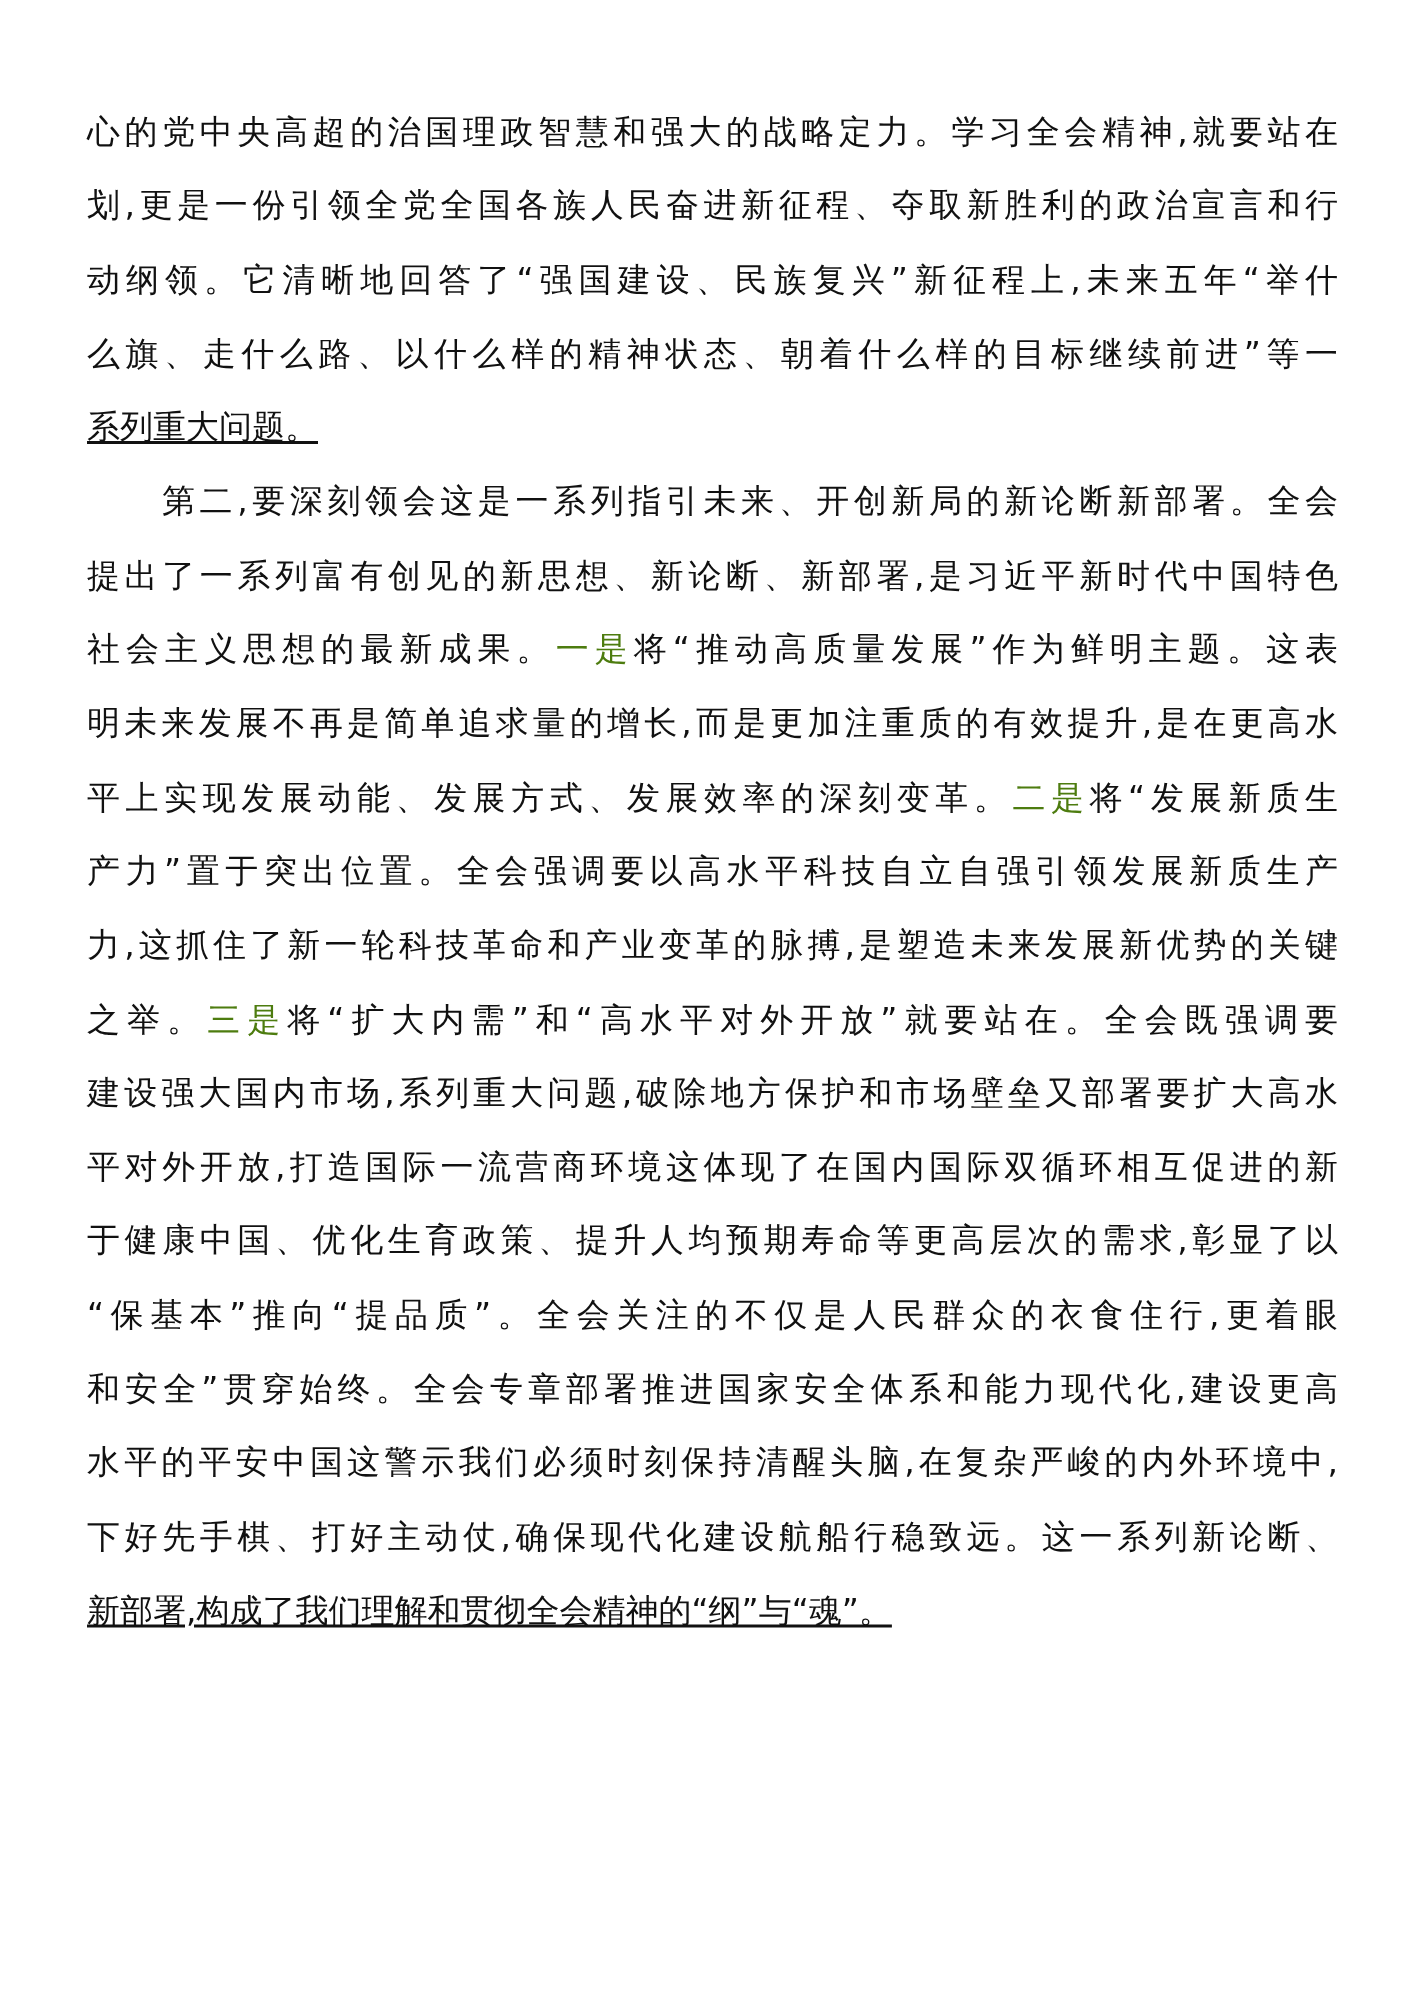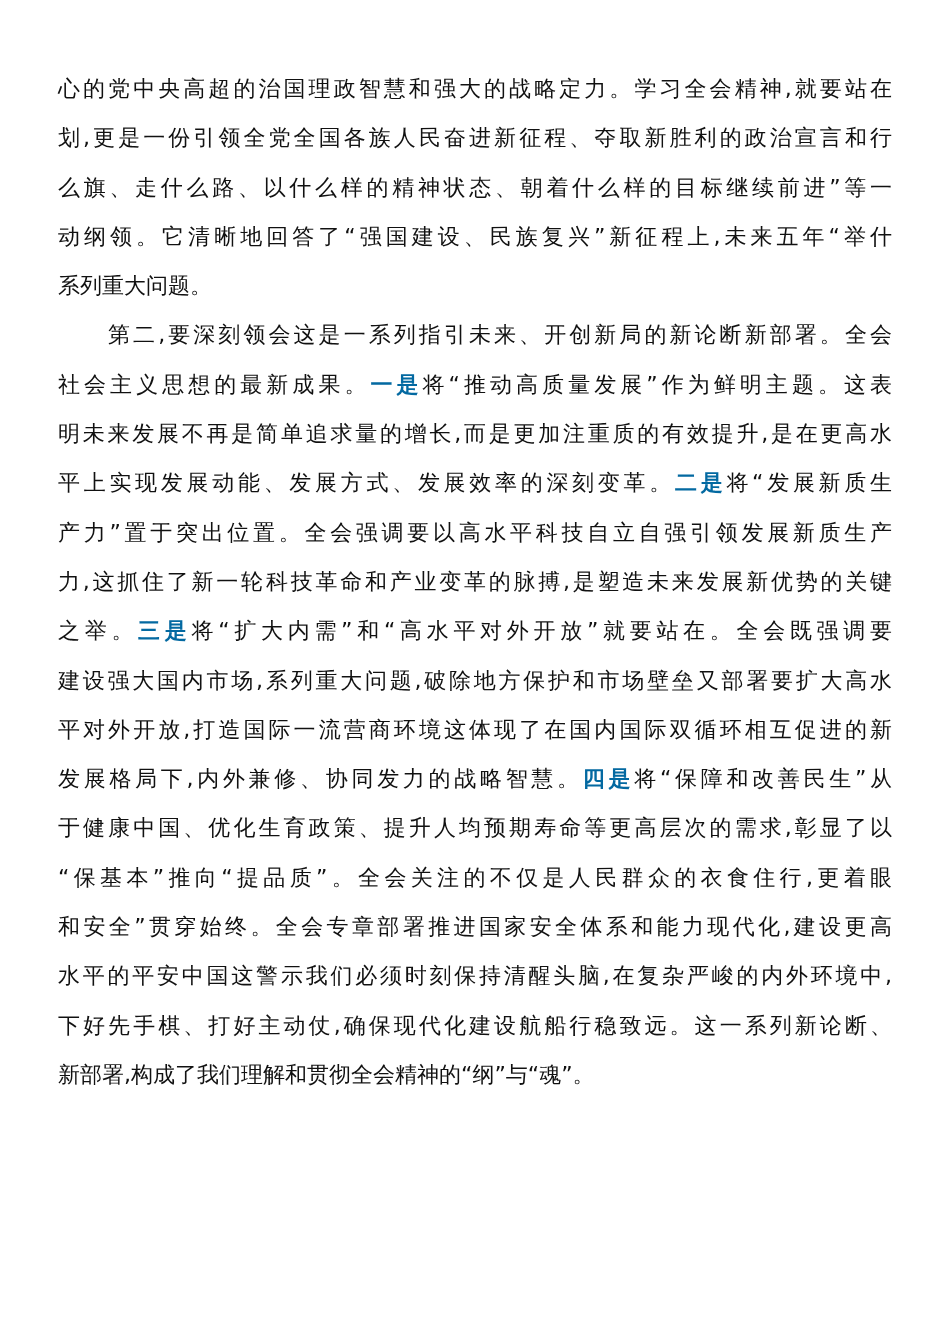--- a/index.html
+++ b/index.html
@@ -5,46 +5,46 @@
   html, body { margin: 0; padding: 0; background: #ffffff; }
   body { width: 950px; height: 1344px; position: relative; overflow: hidden; }
   .page { position: absolute; left: 58px; top: 66px; width: 834px; }
   .line {
     height: 49.3px; line-height: 46px;
     font-family: "DejaVu Sans", sans-serif;
     font-size: 22px; color: #111111;
     white-space: nowrap; overflow: visible;
     text-align: justify; text-align-last: justify;
   }
-  .line.last { text-align-last: left; }
+  .line.last { text-align-last: left; text-decoration: underline; }
   .indent { padding-left: 50px; }
-  b { font-weight: bold; color: #0369a1; }
+  b { font-weight: normal; color: #4d7c0f; }
 </style>
 </head>
 <body>
 
 <div class="page">
   <div class="paragraph">
     <div class="line"><span>心的党中央高超的治国理政智慧和强大的战略定力。学习全会精神,就要站在</span></div>
     <div class="line"><span>划,更是一份引领全党全国各族人民奋进新征程、夺取新胜利的政治宣言和行</span></div>
+    <div class="line"><span>动纲领。它清晰地回答了“强国建设、民族复兴”新征程上,未来五年“举什</span></div>
     <div class="line"><span>么旗、走什么路、以什么样的精神状态、朝着什么样的目标继续前进”等一</span></div>
-    <div class="line"><span>动纲领。它清晰地回答了“强国建设、民族复兴”新征程上,未来五年“举什</span></div>
     <div class="line last"><span>系列重大问题。</span></div>
   </div>
   <div class="paragraph">
     <div class="line indent"><span>第二,要深刻领会这是一系列指引未来、开创新局的新论断新部署。全会</span></div>
+    <div class="line"><span>提出了一系列富有创见的新思想、新论断、新部署,是习近平新时代中国特色</span></div>
     <div class="line"><span>社会主义思想的最新成果。</span><b>一是</b><span>将“推动高质量发展”作为鲜明主题。这表</span></div>
     <div class="line"><span>明未来发展不再是简单追求量的增长,而是更加注重质的有效提升,是在更高水</span></div>
     <div class="line"><span>平上实现发展动能、发展方式、发展效率的深刻变革。</span><b>二是</b><span>将“发展新质生</span></div>
     <div class="line"><span>产力”置于突出位置。全会强调要以高水平科技自立自强引领发展新质生产</span></div>
     <div class="line"><span>力,这抓住了新一轮科技革命和产业变革的脉搏,是塑造未来发展新优势的关键</span></div>
     <div class="line"><span>之举。</span><b>三是</b><span>将“扩大内需”和“高水平对外开放”就要站在。全会既强调要</span></div>
     <div class="line"><span>建设强大国内市场,系列重大问题,破除地方保护和市场壁垒又部署要扩大高水</span></div>
     <div class="line"><span>平对外开放,打造国际一流营商环境这体现了在国内国际双循环相互促进的新</span></div>
-    <div class="line"><span>发展格局下,内外兼修、协同发力的战略智慧。</span><b>四是</b><span>将“保障和改善民生”从</span></div>
     <div class="line"><span>于健康中国、优化生育政策、提升人均预期寿命等更高层次的需求,彰显了以</span></div>
     <div class="line"><span>“保基本”推向“提品质”。全会关注的不仅是人民群众的衣食住行,更着眼</span></div>
     <div class="line"><span>和安全”贯穿始终。全会专章部署推进国家安全体系和能力现代化,建设更高</span></div>
     <div class="line"><span>水平的平安中国这警示我们必须时刻保持清醒头脑,在复杂严峻的内外环境中,</span></div>
     <div class="line"><span>下好先手棋、打好主动仗,确保现代化建设航船行稳致远。这一系列新论断、</span></div>
     <div class="line last"><span>新部署,构成了我们理解和贯彻全会精神的“纲”与“魂”。</span></div>
   </div>
 </div>
 
 </body></html>

